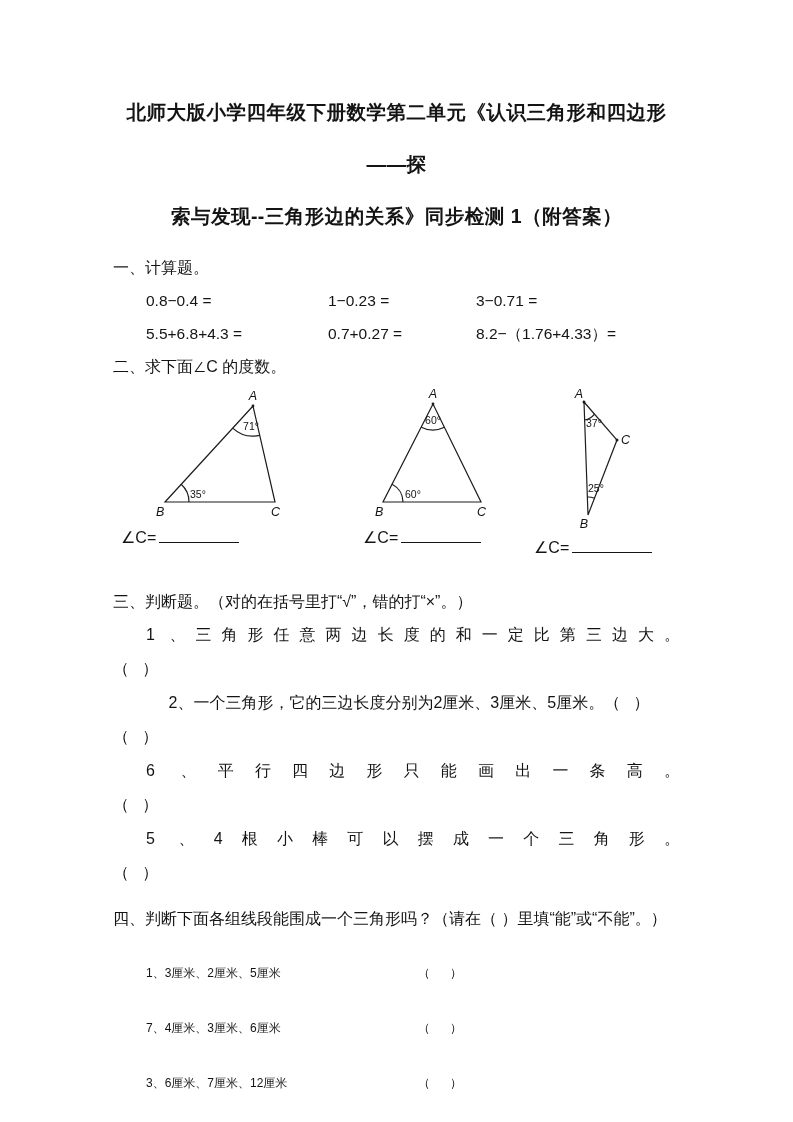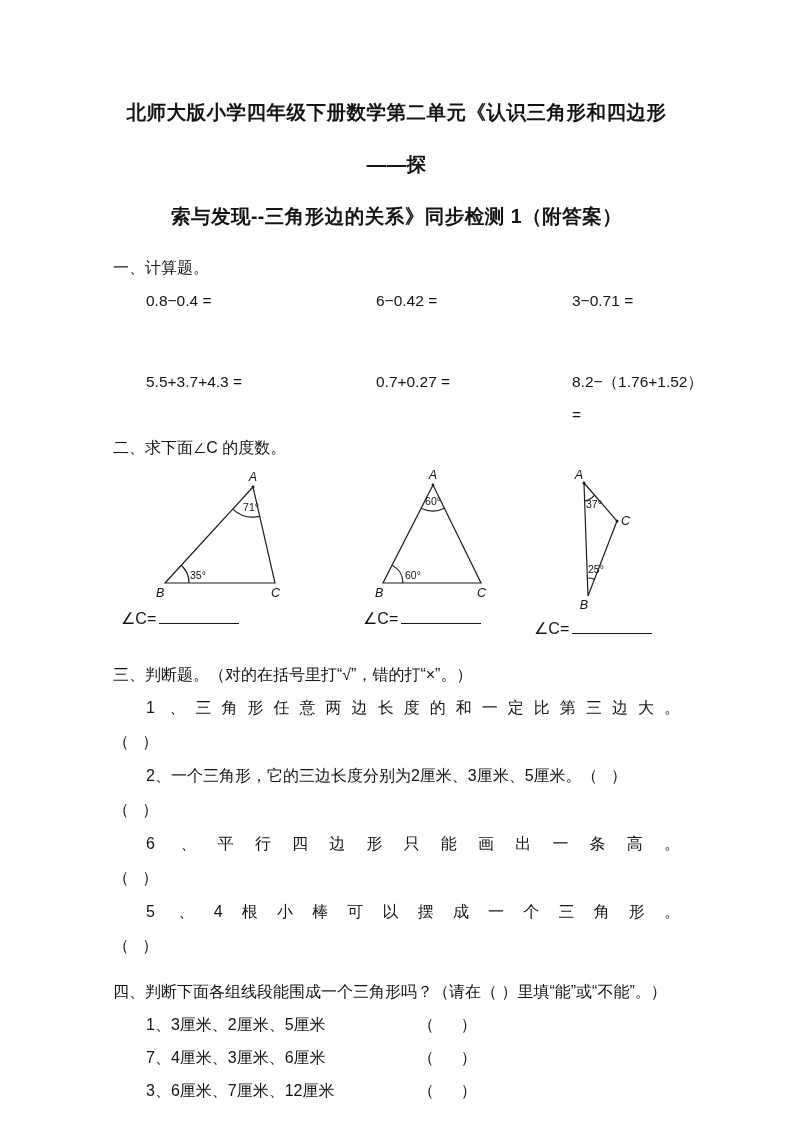--- a/index.html
+++ b/index.html
@@ -9,63 +9,63 @@
     color:#141414; font-family:Liberation Sans, sans-serif;
     padding:86px 113px 0 113px; overflow:hidden; position:relative;
   }
   .title { font-size:19.5px; font-weight:700; text-align:center; line-height:52px; letter-spacing:0.5px; }
   .title-line { display:block; }
   .sec { display:block; }
   .sec-heading { font-size:16px; line-height:33px; }
   .sec1 { margin-top:9px; }
   .calc-grid {
     display:grid; grid-template-columns:182px 148px auto;
-    padding-left:33px; font-size:15.5px; line-height:33px;gap:48px;
+    padding-left:33px; font-size:15.5px; line-height:33px;
   }
   .sec2 { }
   .tri-row { display:flex; align-items:flex-start; padding-left:42px; margin-top:5px; }
   .tri-block { display:flex; flex-direction:column; }
   .tri-block-2 { margin-left:45px; }
   .tri-block-3 { margin-left:50px; }
   .tri-line { fill:none; stroke:#1c1c1c; stroke-width:1.2; }
   .angle-label { font-size:10.5px; fill:#141414; }
   .vertex-label { font-size:12.5px; font-style:italic; fill:#141414; }
   .v-dot { fill:#1c1c1c; }
   .tri-answer { margin-top:6px; font-size:16px; white-space:nowrap; }
   .tri-answer-1 { margin-left:-34px; }
   .tri-answer-2 { margin-left:-12px; }
   .tri-answer-3 { margin-left:-26px; }
   .blank { display:inline-block; width:80px; height:1.05em; border-bottom:1px solid #141414; vertical-align:baseline; margin-left:3px; }
-  .sec3 { margin-top:20px; }
+  .sec3 { margin-top:28px; }
   .judge-item { padding-left:33px; font-size:16px; line-height:34px; text-align:justify; text-align-last:justify; }
   .judge-paren { font-size:16px; line-height:34px; }
-  .judge-inline { display:flex; justify-content:flex-start; padding-left:33px; padding-right:8px; font-size:16px; line-height:34px; }
+  .judge-inline { display:flex; justify-content:center; padding-left:33px; padding-right:8px; font-size:16px; line-height:34px; }
   .sec4 { margin-top:12px; }
-  .seg-item { display:flex; padding-left:33px; font-size:16px; line-height:33px; }
+  .seg-item { display:flex; padding-left:33px; font-size:12px; line-height:33px;margin-top:22px; }
   .seg-text { width:272px; }
 </style>
 </head>
 <body>
 
 <div class="page">
 
   <h1 class="title">
     <span class="title-line">北师大版小学四年级下册数学第二单元《认识三角形和四边形——探</span>
     <span class="title-line">索与发现--三角形边的关系》同步检测 1（附答案）</span>
   </h1>
 
   <section class="sec sec1">
     <div class="sec-heading">一、计算题。</div>
     <div class="calc-grid">
       <span>0.8−0.4 =</span>
-      <span>6−0.42 =</span>
+      <span>1−0.23 =</span>
       <span>3−0.71 =</span>
-      <span>5.5+3.7+4.3 =</span>
+      <span>5.5+6.8+4.3 =</span>
       <span>0.7+0.27 =</span>
-      <span>8.2−（1.76+1.52）=</span>
+      <span>8.2−（1.76+4.33）=</span>
     </div>
   </section>
 
   <section class="sec sec2">
     <div class="sec-heading">二、求下面∠C 的度数。</div>
     <div class="tri-row">
 
       <div class="tri-block tri-block-1">
         <svg width="175" height="132" viewBox="0 0 175 132">
           <path class="tri-line" d="M98,18 L10,114 L120,114 Z"></path>

